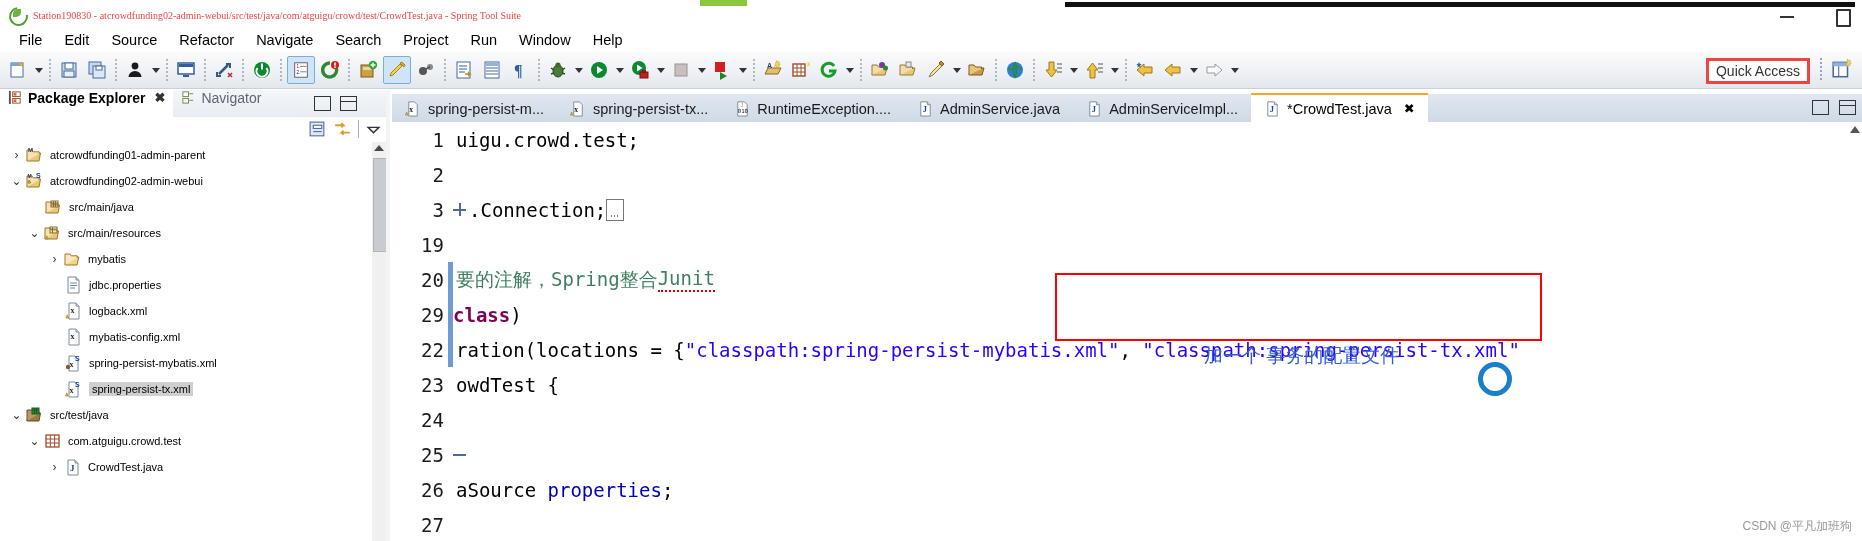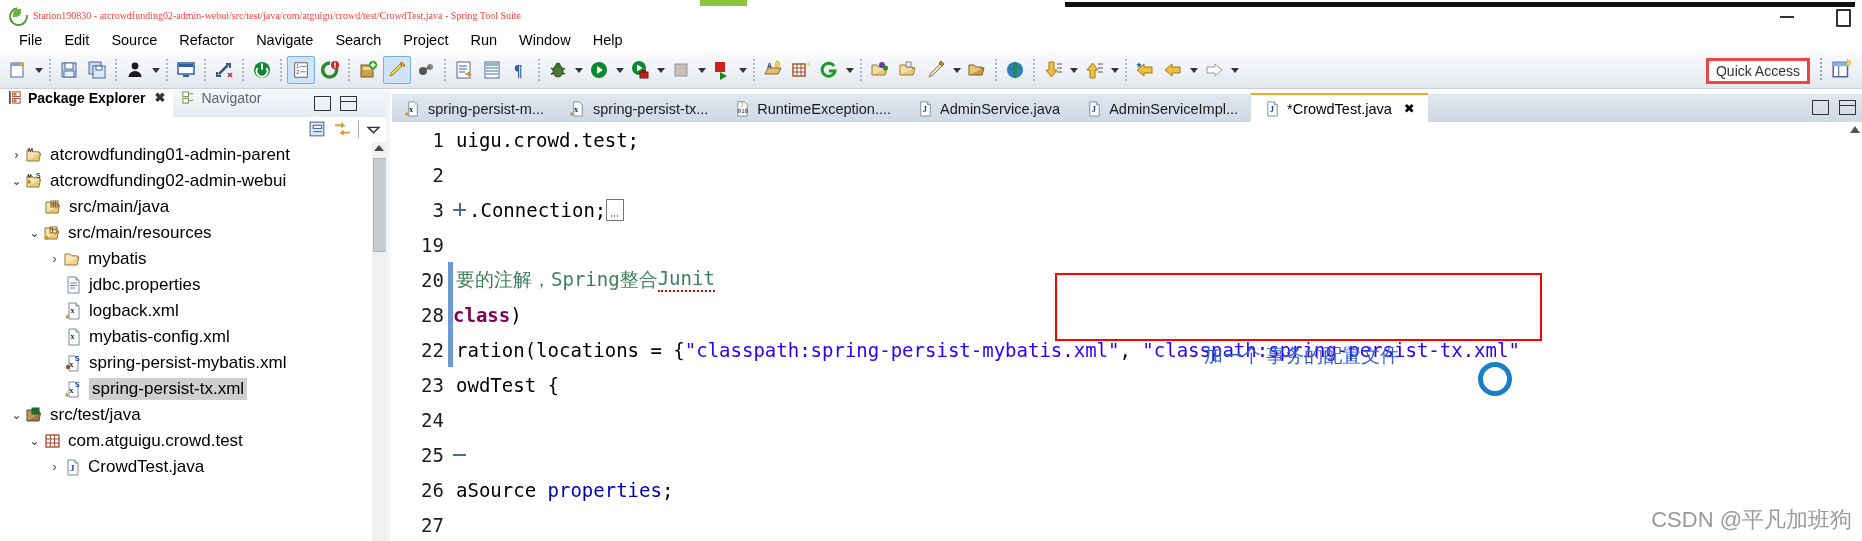--- a/index.html
+++ b/index.html
@@ -140,21 +140,21 @@
     position:absolute; left:0; top:52px; width:370px; height:489px;
     font-size: 14.5px; color:#000; overflow:hidden;
   }
   .tree-row {
     display:flex; align-items:center; height:26px; white-space:nowrap;
   }
   .tree-row .twisty {
     width: 17px; text-align:center; color:#3a3a3a; font-size:12px; flex:0 0 auto;
   }
   .tree-row .tico { width: 20px; margin-right: 5px; flex:0 0 auto; display:flex; align-items:center; justify-content:center; }
-  .tree-row .tlabel { font-size: 17px; }
+  .tree-row .tlabel { font-size: 11px; }
   .tree-row.selected .tlabel { background:#cfcfcf; padding: 1px 3px; }
   .vscroll-left {
     position:absolute; left:372px; top:52px; width:14px; height:489px;
     background:#f0f0f0;
   }
   .vscroll-left .up {
     position:absolute; left:2px; top:3px; width:0;height:0;
     border-left:5px solid transparent;border-right:5px solid transparent;border-bottom:6px solid #4a4a4a;
   }
   .vscroll-left .thumb {
@@ -244,21 +244,21 @@
     position:absolute; left:1204px; top:343px;
     color:#2f5fd0; font-size:19px; font-family:"Liberation Sans", sans-serif;
     white-space:nowrap;
   }
   .blue-circle {
     position:absolute; left:1478px; top:362px; width:34px; height:34px;
     border-radius:50%; border:5px solid #1a7ec8; box-sizing:border-box;
   }
   .watermark {
     position:absolute; right:10px; bottom:6px;
-    color:#9a9a9a; font-size:22px; white-space:nowrap;
+    color:#9a9a9a; font-size:12px; white-space:nowrap;
     font-family:"Liberation Sans", sans-serif;
   }
   .editor-right-strip {
     position:absolute; right:0; top:32px; width:14px; height:419px; background:#fff;
   }
   .right-top-caret {
     position:absolute; right:2px; top:4px; width:0;height:0;
     border-left:5px solid transparent;border-right:5px solid transparent;border-bottom:7px solid #555;
   }
 
@@ -945,21 +945,21 @@
       </div>
 
       <div class="chgbar" style="top:140px;height:105px"></div>
       <div class="code-line" style="top:140px">
         <span class="lineno">20</span>
         <span class="code-text cmt">要的注解，Spring整合</span>
         <span class="cmt squiggle">Junit</span>
       </div>
 
       <div class="code-line" style="top:175px">
-        <span class="lineno">28</span>
+        <span class="lineno">29</span>
         <span class="kw">class</span>
         <span>)</span>
       </div>
 
       <div class="code-line hl-line" style="top:210px;left:56px;padding-left:0">
         <span class="lineno" style="background:#e0d6ea;width:0;padding:0"></span>
       </div>
       <div class="code-line" style="top:210px">
         <span class="lineno">22</span>
         <span class="code-text">ration(locations = {</span>

